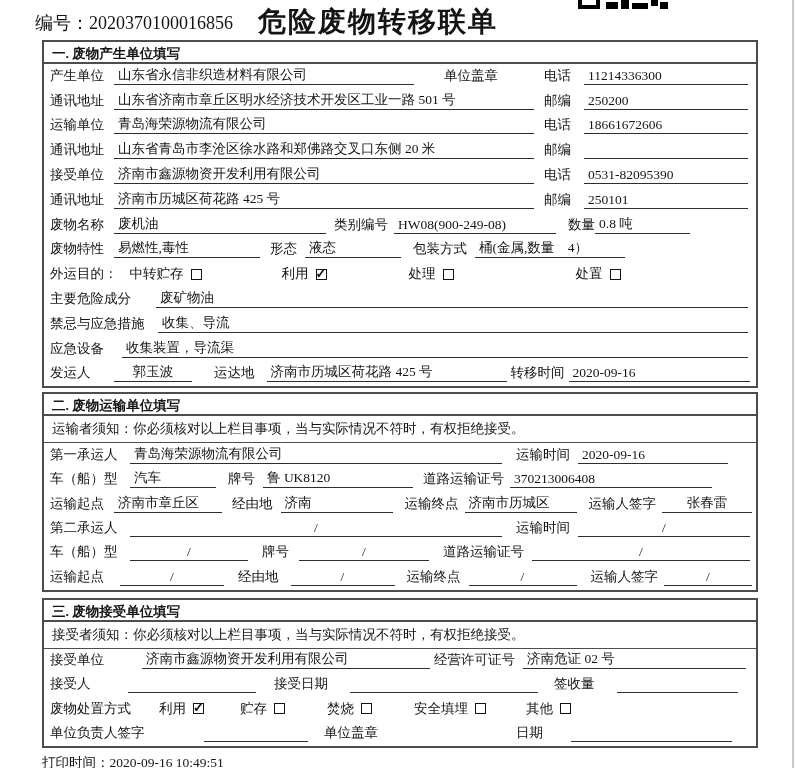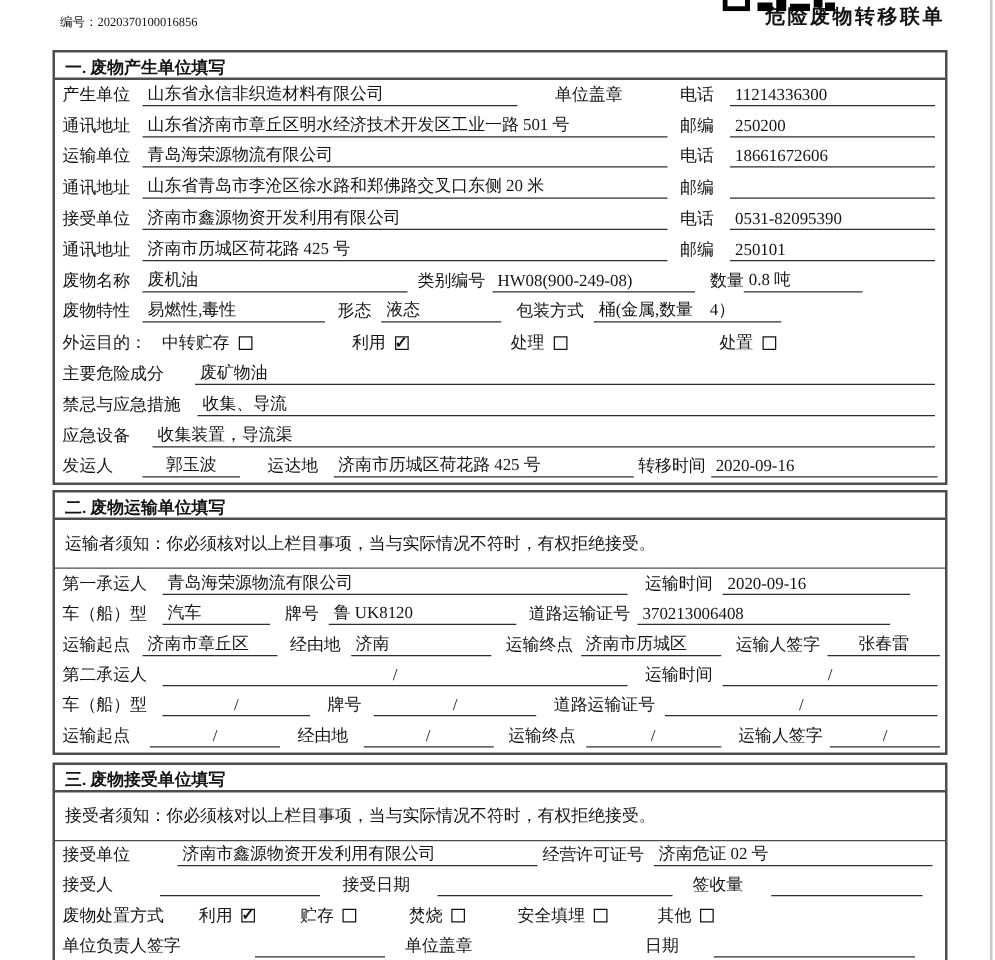--- a/index.html
+++ b/index.html
@@ -4,27 +4,27 @@
 <style>
   * { margin:0; padding:0; box-sizing:border-box; }
   html,body { background:#fff; }
   .page {
     position:relative; width:796px; height:768px; background:#ffffff;
     font-family:"Liberation Serif","DejaVu Serif",serif; color:#141414;
     overflow:hidden;
   }
   .edge-line { position:absolute; top:0; right:2px; width:2px; height:100%; background:#c9c9c9; }
   .doc-header { position:relative; height:40px; }
-  .serial { position:absolute; left:35px; top:11px; font-size:10px; white-space:nowrap;margin-left:13px; }
-  .title { position:absolute; left:0; right:40px; top:3px; text-align:right; font-size:16px; font-weight:700; letter-spacing:2px; }
+  .serial { position:absolute; left:35px; top:11px; font-size:18px; white-space:nowrap; }
+  .title { position:absolute; left:0; right:40px; top:3px; text-align:center; font-size:28px; font-weight:700; letter-spacing:2px; }
   .qr { position:absolute; left:578px; top:0; }
   .box { margin-left:42px; width:716px; border:2px solid #4d4d4d; background:#fff; }
   .box + .box { margin-top:4px; }
   .sec-head { font-weight:700; font-size:13.5px; padding:3px 8px 2px 8px; border-bottom:2px solid #4d4d4d; height:22px; }
-  .notice-row { font-size:13.5px; padding:0 8px; height:39px; display:flex; align-items:center; border-bottom:1px solid #4d4d4d; }
+  .notice-row { font-size:13.5px; padding:0 8px; height:27px; display:flex; align-items:center; border-bottom:1px solid #4d4d4d; }
   .row { display:flex; align-items:flex-end; padding:0 0 4px 6px; height:24.8px; font-size:13.5px; }
   .s23 .row { height:24.4px; }
   .lbl { white-space:nowrap; flex:none; }
   .u { border-bottom:1px solid #2e2e2e; padding:0 4px; white-space:nowrap; overflow:hidden; min-height:15px; }
   .fill { flex:1; }
   .rgroup { flex:none; width:212px; display:flex; align-items:flex-end; }
   .rgroup .lbl { width:40px; }
   .rgroup .u { flex:1; margin-right:8px; }
   .cb { width:11px; height:11px; border:1.5px solid #141414; display:inline-block; margin-left:7px; position:relative; flex:none; }
   .cb.checked::after { content:"✓"; position:absolute; left:-1px; top:-4px; font-size:13px; font-weight:700; }

